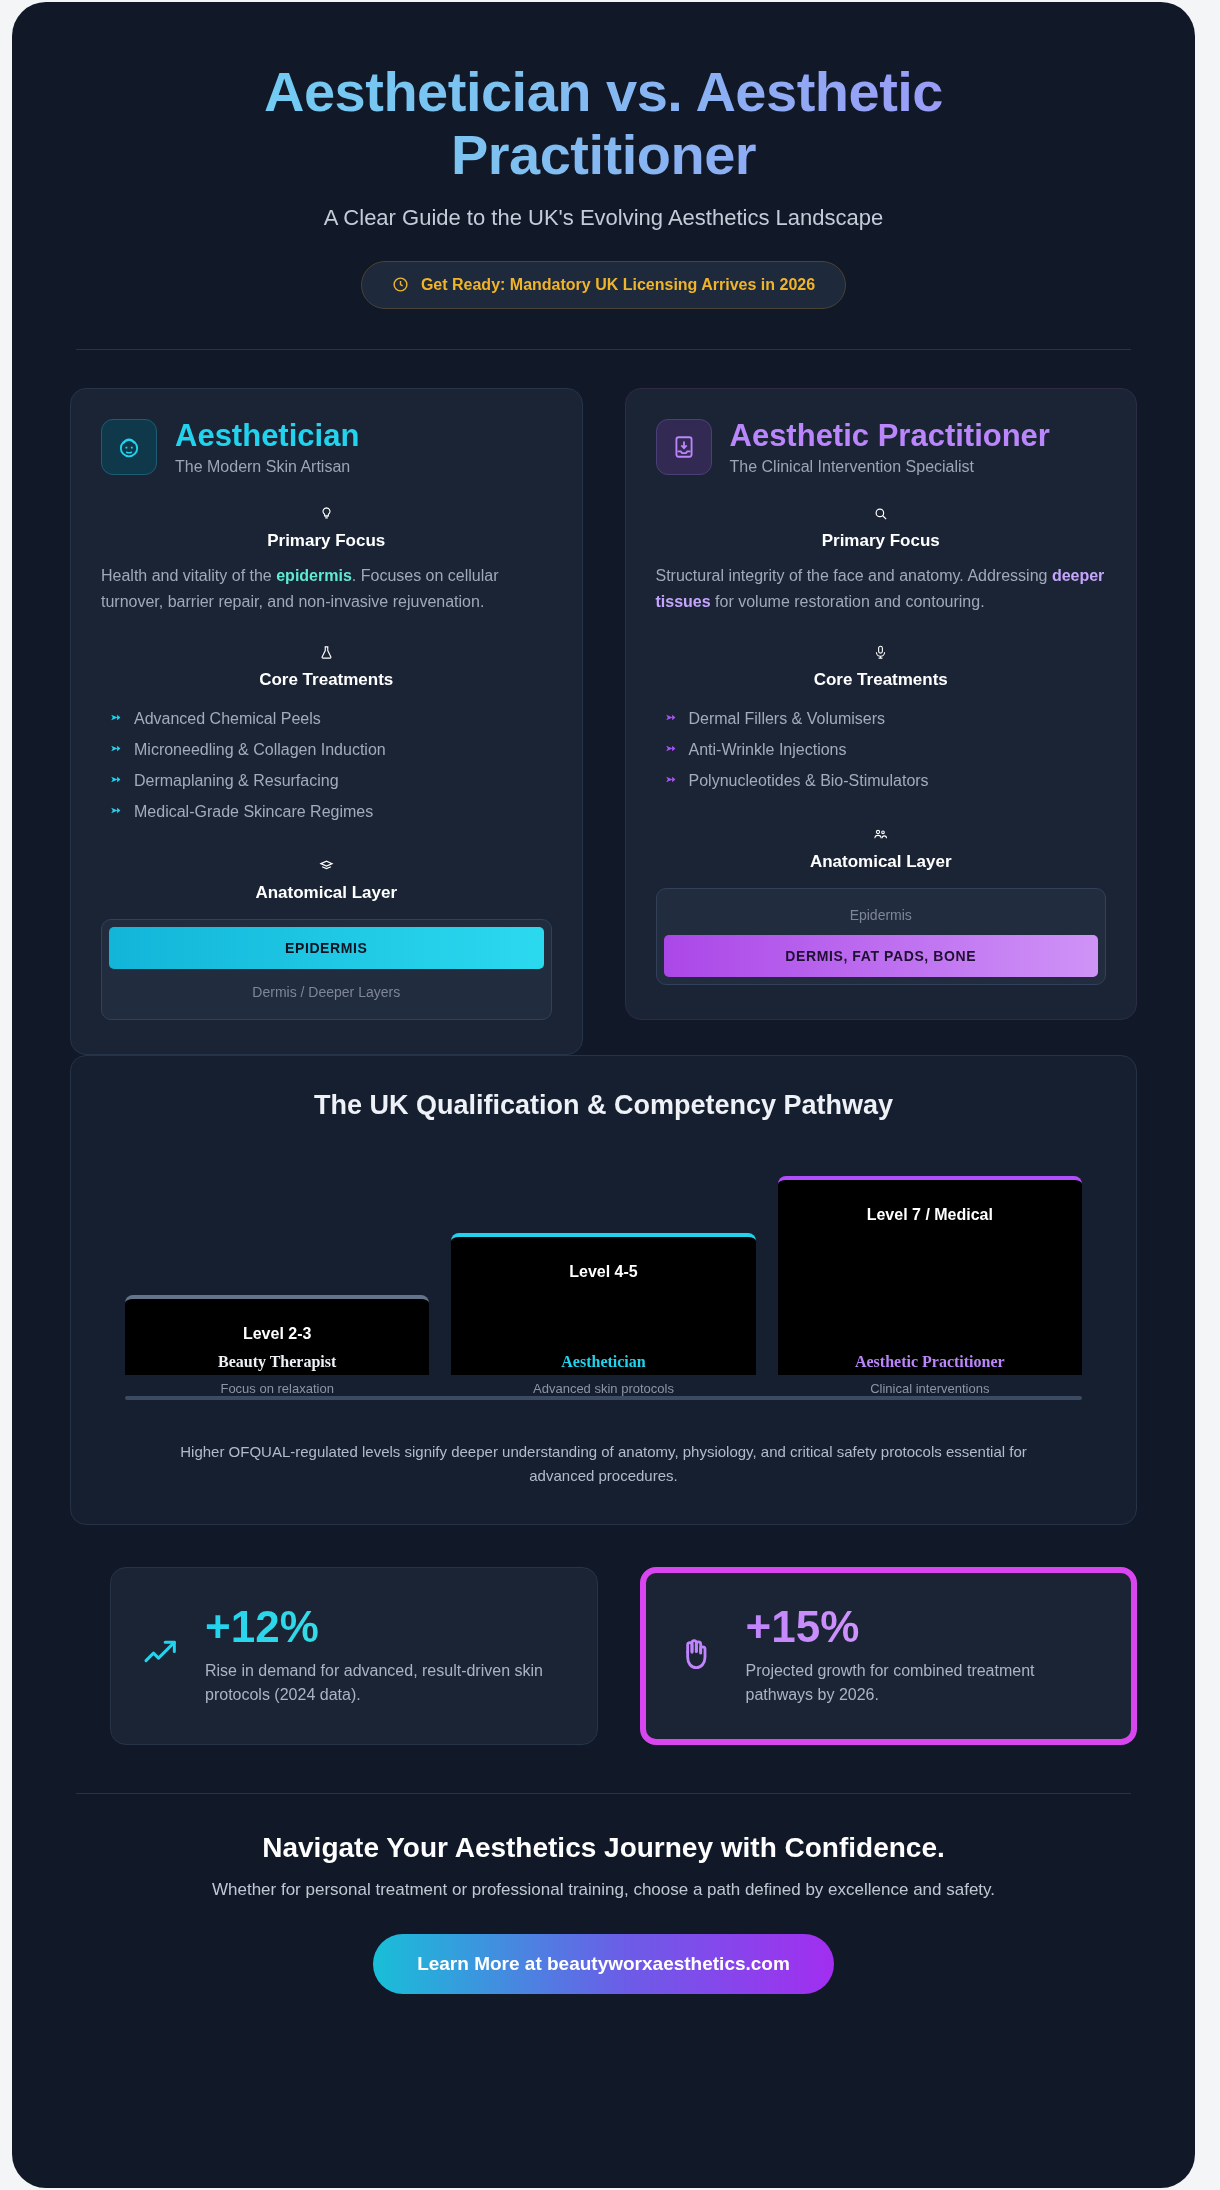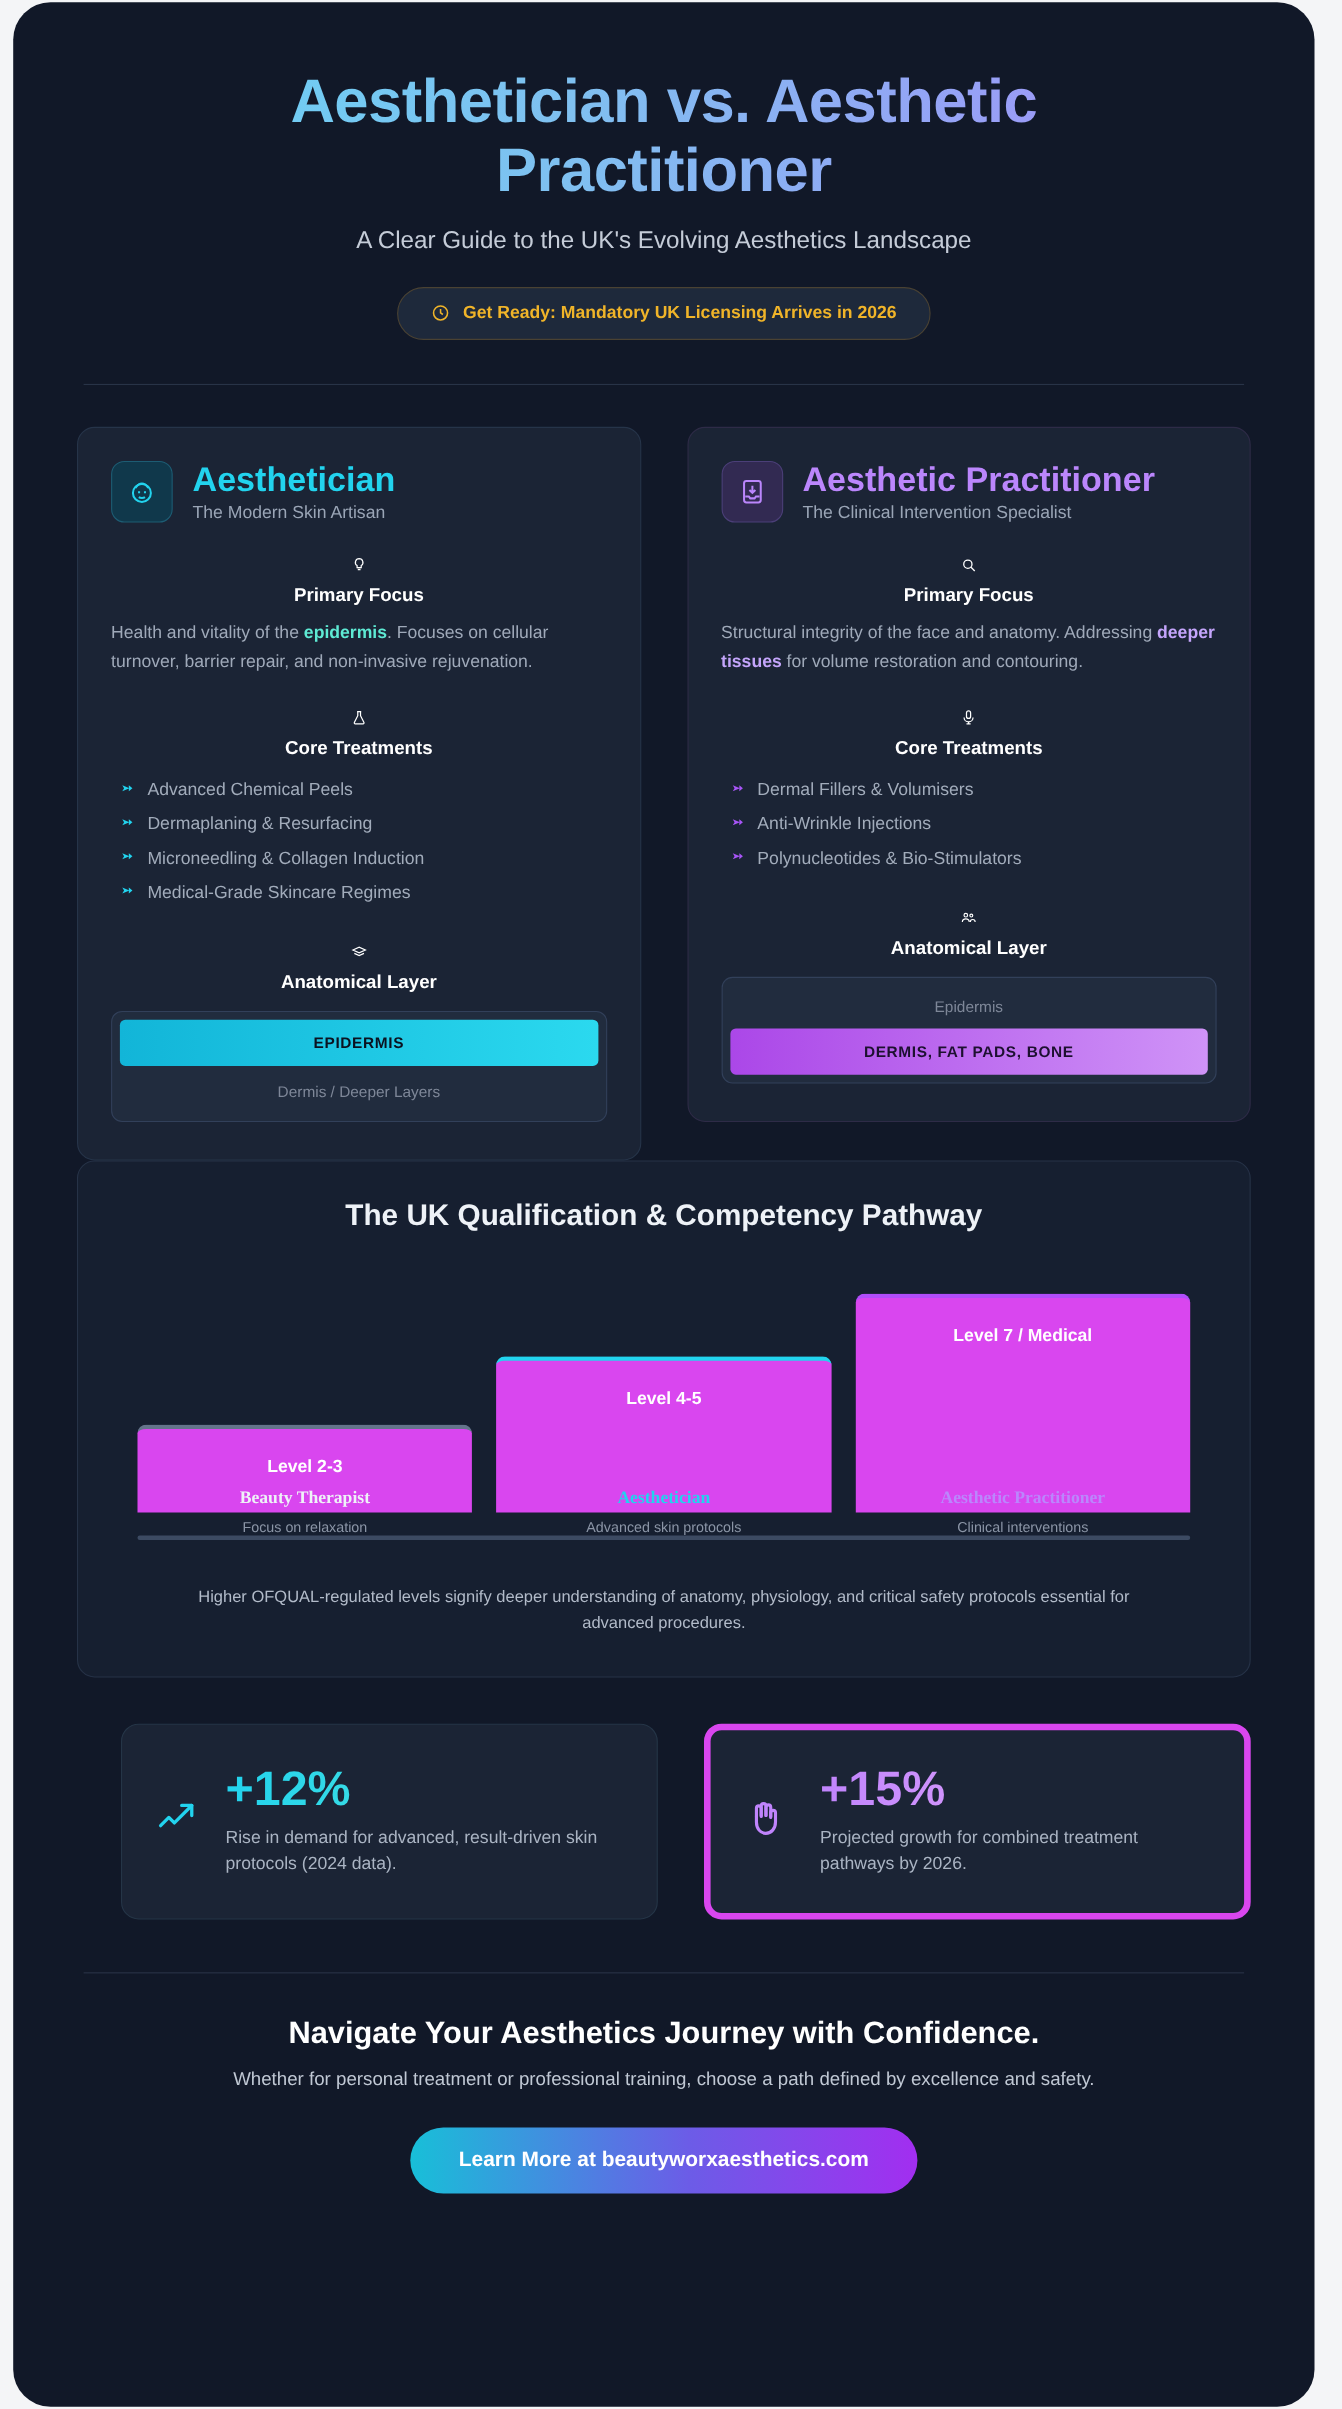--- a/index.html
+++ b/index.html
@@ -177,21 +177,21 @@
   .chart {
     margin-top: 26px;
     height: 228px;
     display: flex;
     align-items: flex-end;
     gap: 22px;
     padding: 0 14px;
   }
   .bar-col { flex: 1; display: flex; flex-direction: column; justify-content: flex-end; height: 100%; }
   .bar {
-    background: #d946ef;
+    background: #000000;
     border-radius: 8px 8px 0 0;
     display: flex;
     align-items: flex-start;
     justify-content: center;
     padding-top: 26px;
     font-size: 16px;
     font-weight: bold;
     color: #ffffff;
     position: relative;
   }
@@ -333,30 +333,30 @@
           </span>
           <span>Advanced Chemical Peels</span>
         </li>
         <li>
           <span class="arrow">
             <svg width="13" height="13" viewBox="0 0 24 24" fill="#22d3ee">
                   <path d="M4 7l12 5-12 5 3-5z"></path>
                   <path d="M15 7l6 5-6 5z" fill="#22d3ee"></path>
                 </svg>
           </span>
+          <span>Microneedling &amp; Collagen Induction</span>
+        </li>
+        <li>
+          <span class="arrow">
+            <svg width="13" height="13" viewBox="0 0 24 24" fill="#22d3ee">
+                  <path d="M4 7l12 5-12 5 3-5z"></path>
+                  <path d="M15 7l6 5-6 5z" fill="#22d3ee"></path>
+                </svg>
+          </span>
           <span>Dermaplaning &amp; Resurfacing</span>
-        </li>
-        <li>
-          <span class="arrow">
-            <svg width="13" height="13" viewBox="0 0 24 24" fill="#22d3ee">
-                  <path d="M4 7l12 5-12 5 3-5z"></path>
-                  <path d="M15 7l6 5-6 5z" fill="#22d3ee"></path>
-                </svg>
-          </span>
-          <span>Microneedling &amp; Collagen Induction</span>
         </li>
         <li>
           <span class="arrow">
             <svg width="13" height="13" viewBox="0 0 24 24" fill="#22d3ee">
                   <path d="M4 7l12 5-12 5 3-5z"></path>
                   <path d="M15 7l6 5-6 5z" fill="#22d3ee"></path>
                 </svg>
           </span>
           <span>Medical-Grade Skincare Regimes</span>
         </li>

